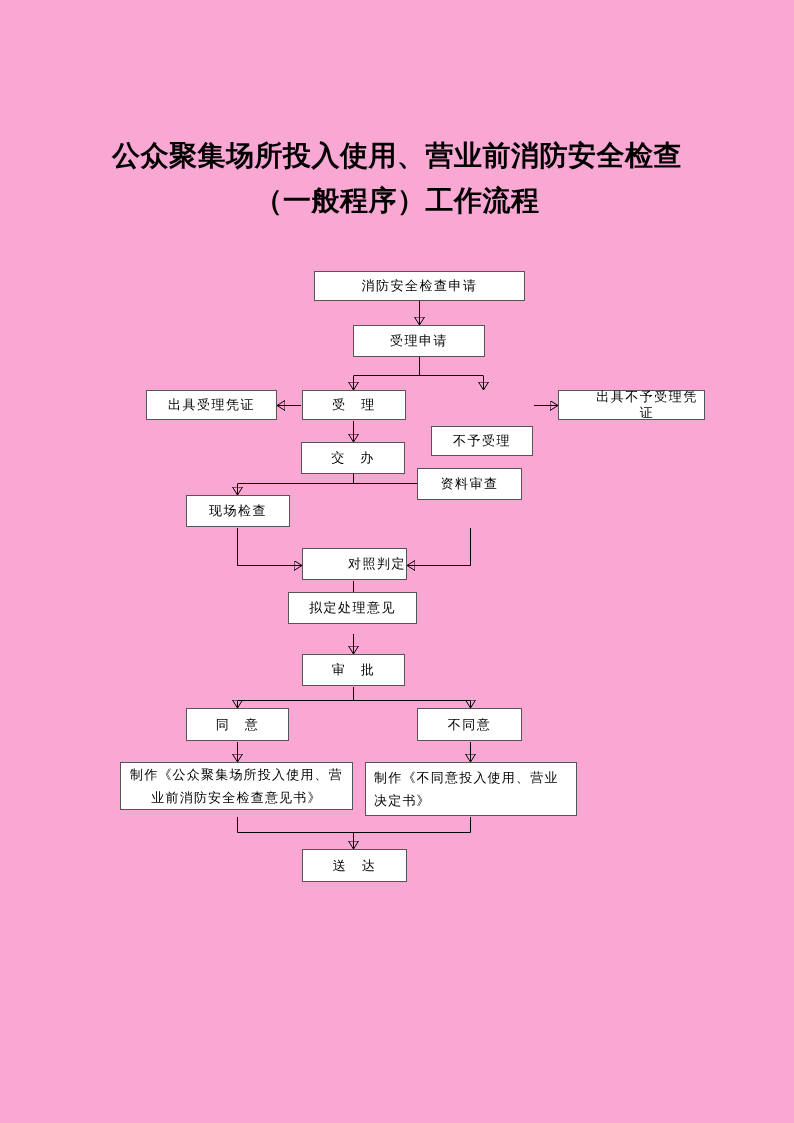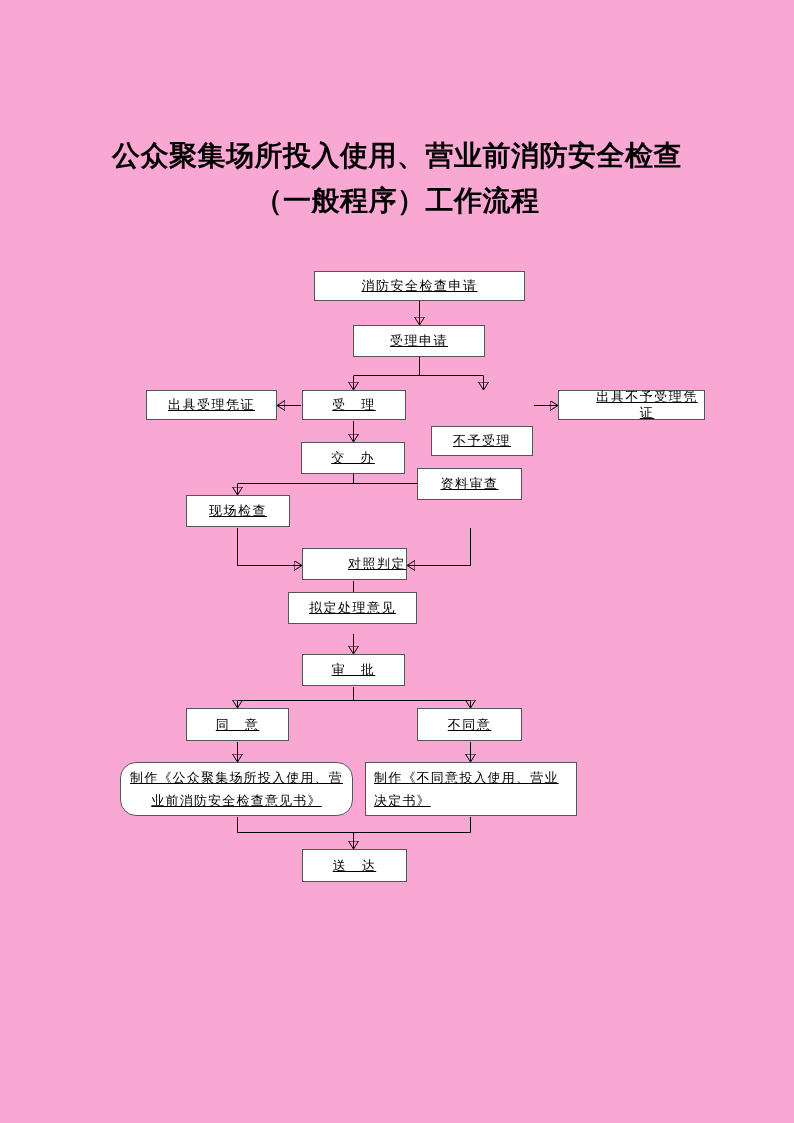--- a/index.html
+++ b/index.html
@@ -34,21 +34,20 @@
     border: 1px solid #555555;
     background: #ffffff;
     display: flex;
     align-items: center;
     justify-content: center;
     font-size: 13px;
     letter-spacing: 1.5px;
     line-height: 16px;
     text-align: center;
     color: #000000;
-    text-decoration: underline;
   }
   .node .lbl { display: block; }
   .node.doc {
     font-size: 13px;
     letter-spacing: 1.2px;
     line-height: 23px;
     padding: 0 6px;
   }
   .node.doc-right {
     justify-content: flex-start;
@@ -63,21 +62,21 @@
   .n-reject       { left: 431px; top: 390px; width: 102px; height: 30px; margin-top: 36px; }
   .n-issue-nrcpt  { left: 558px; top: 390px; width: 147px; height: 30px; padding-left: 31px; }
   .n-assign       { left: 301px; top: 442px; width: 104px; height: 32px; }
   .n-site         { left: 186px; top: 495px; width: 104px; height: 32px; }
   .n-review       { left: 417px; top: 468px; width: 105px; height: 32px; }
   .n-judge        { left: 302px; top: 548px; width: 105px; height: 32px; justify-content: flex-end; }
   .n-draft        { left: 288px; top: 592px; width: 129px; height: 32px; }
   .n-approve      { left: 302px; top: 654px; width: 103px; height: 32px; }
   .n-agree        { left: 186px; top: 708px; width: 103px; height: 33px; }
   .n-disagree     { left: 417px; top: 708px; width: 105px; height: 33px; }
-  .n-doc-left     { left: 120px; top: 762px; width: 233px; height: 54px; border-radius: 16px; }
+  .n-doc-left     { left: 120px; top: 762px; width: 233px; height: 48px; }
   .n-doc-right    { left: 365px; top: 762px; width: 212px; height: 54px; }
   .n-deliver      { left: 302px; top: 849px; width: 105px; height: 33px; }
   .connector-layer {
     position: absolute;
     left: 0;
     top: 0;
     width: 794px;
     height: 1123px;
     pointer-events: none;
   }

